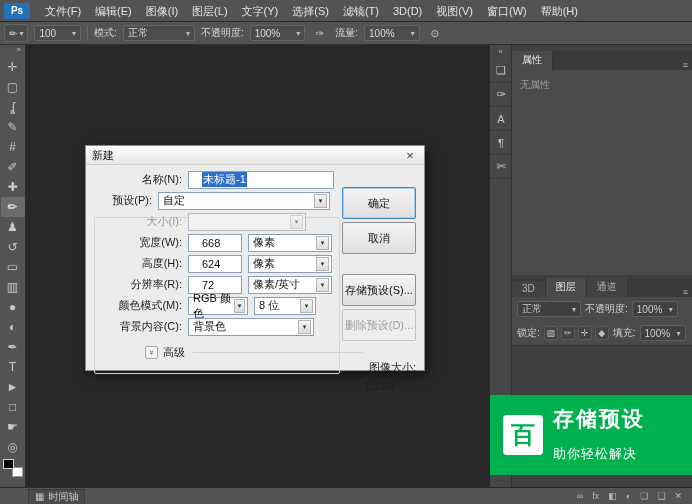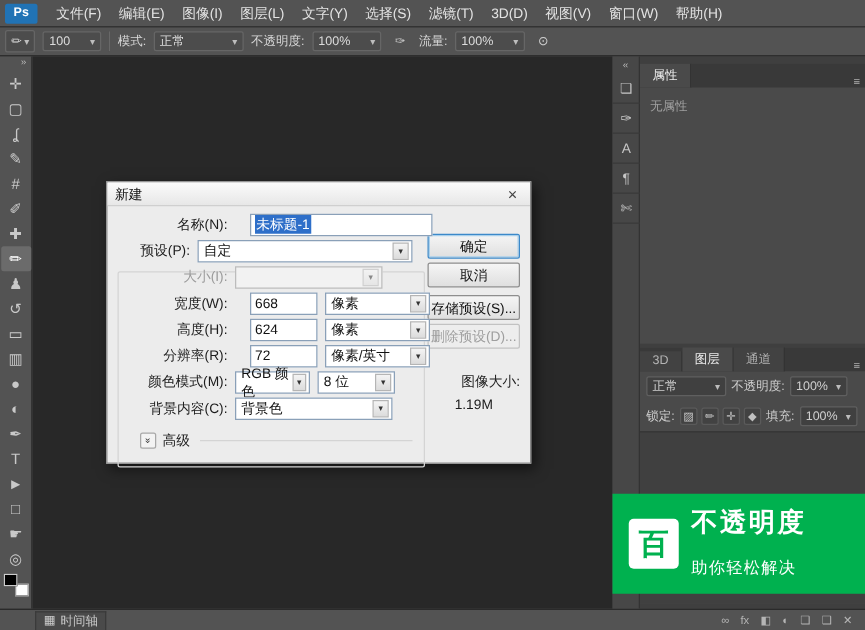--- a/index.html
+++ b/index.html
@@ -86,39 +86,39 @@
     display:flex;align-items:center;padding:0 6px;font-size:11px;color:#111;}
   .dlg-close{margin-left:auto;width:16px;text-align:center;color:#444;font-size:13px;cursor:default;}
   .dlg-body{position:relative;padding-top:4px;height:206px;}
   .group-box{position:absolute;left:8px;top:52px;width:246px;height:157px;
     border:1px solid #d4d4d4;border-radius:2px;pointer-events:none;}
   .row{display:flex;align-items:center;height:21px;padding-left:12px;position:relative;z-index:1;}
   .row label{width:84px;text-align:right;margin-right:6px;color:#1c1c1c;}
   .row.preset label{width:54px;}
   .row label.dis{color:#9b9b9b;}
   .tx{height:18px;background:#fff;border:1px solid #8aa0b8;display:flex;align-items:center;
-    padding:0 3px;font-size:11px;color:#111;margin-left:12px;}
+    padding:0 13px;font-size:11px;color:#111;}
   .tx .sel{background:var(--selection-blue);color:#fff;padding:0 1px;}
   .dd{height:18px;background:#fff;border:1px solid #8aa0b8;display:flex;align-items:center;
     padding:0 2px 0 4px;font-size:11px;color:#111;}
   .dd .dd-btn{margin-left:auto;width:13px;height:14px;background:linear-gradient(#f4f4f4,#dcdcdc);
     border:1px solid #b5b5b5;display:flex;align-items:center;justify-content:center;font-size:7px;color:#333;}
   .dd.disabled{background:#f2f2f2;border-color:#bcbcbc;color:#9b9b9b;}
   .dd.disabled .dd-btn{opacity:.55;}
   .w146{width:146px;} .w172{width:172px;} .w118{width:118px;} .w54{width:54px;}
   .w66{width:84px;margin-left:6px;} .w60{width:60px;} .w62{width:62px;margin-left:6px;} .w126{width:126px;}
   .btn-col{position:absolute;right:8px;top:22px;width:74px;display:flex;flex-direction:column;align-items:stretch;}
-  .btn{height:20px;background:linear-gradient(#f5f5f5,#dfdfdf);border:1px solid #8e8e8e;border-radius:2px;
+  .btn{height:32px;background:linear-gradient(#f5f5f5,#dfdfdf);border:1px solid #8e8e8e;border-radius:2px;
     font-size:11px;color:#111;display:flex;align-items:center;justify-content:center;margin-bottom:3px;cursor:default;}
   .btn.default{border:1px solid #3c89c9;box-shadow:0 0 0 1px #a9d0ec inset;}
-  .btn.gap{margin-top:3px;}
+  .btn.gap{margin-top:17px;}
   .btn.disabled{color:#9e9e9e;background:#ededed;border-color:#c2c2c2;}
   .imgsize{margin-top:16px;text-align:right;color:#1c1c1c;}
   .imgsize-val{text-align:center;margin-top:5px;color:#1c1c1c;}
-  .adv-row{display:flex;align-items:center;height:20px;padding-left:26px;margin-top:5px;position:relative;z-index:1;}
+  .adv-row{display:flex;align-items:center;height:20px;padding-left:14px;margin-top:5px;position:relative;z-index:1;margin-left:45px;}
   .adv-btn{width:13px;height:13px;border:1px solid #a8a8a8;border-radius:2px;background:#f3f3f3;
     display:flex;align-items:center;justify-content:center;font-size:8px;color:#333;
     transform:rotate(90deg);margin-right:5px;cursor:default;}
   .adv-line{flex:0 0 170px;height:1px;background:#d4d4d4;margin-left:8px;}
 </style>
 </head>
 <body>
 
 <div class="menubar">
   <div class="ps-logo">Ps</div>
@@ -250,21 +250,21 @@
         <span class="dd-a" style="margin-left:auto;">▾</span>
       </div>
     </div>
     <div class="layers-list"></div>
   </div>
 </div>
 
 <div class="promo">
   <div class="promo-logo">百</div>
   <div>
-    <div class="promo-title">不透明度</div>
+    <div class="promo-title">存储预设</div>
     <div class="promo-sub">助你轻松解决</div>
   </div>
 </div>
 
 <div class="statusbar">
   <div class="timeline-tab">
     <span>▦</span>
     <span>时间轴</span>
   </div>
   <div class="status-icons">

